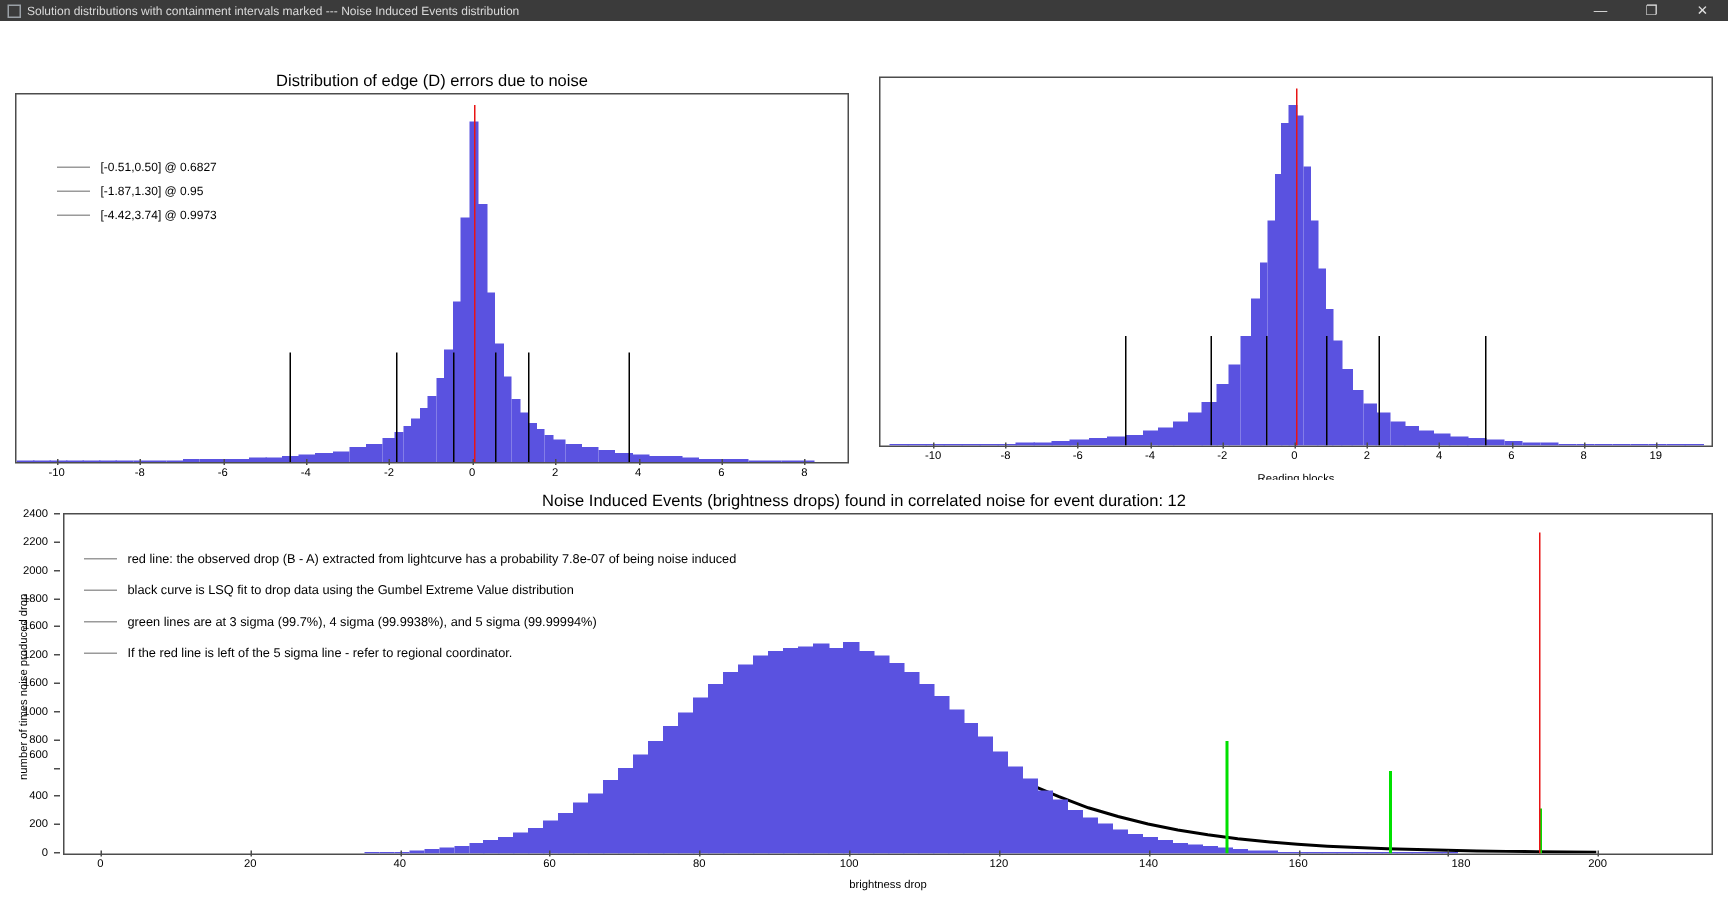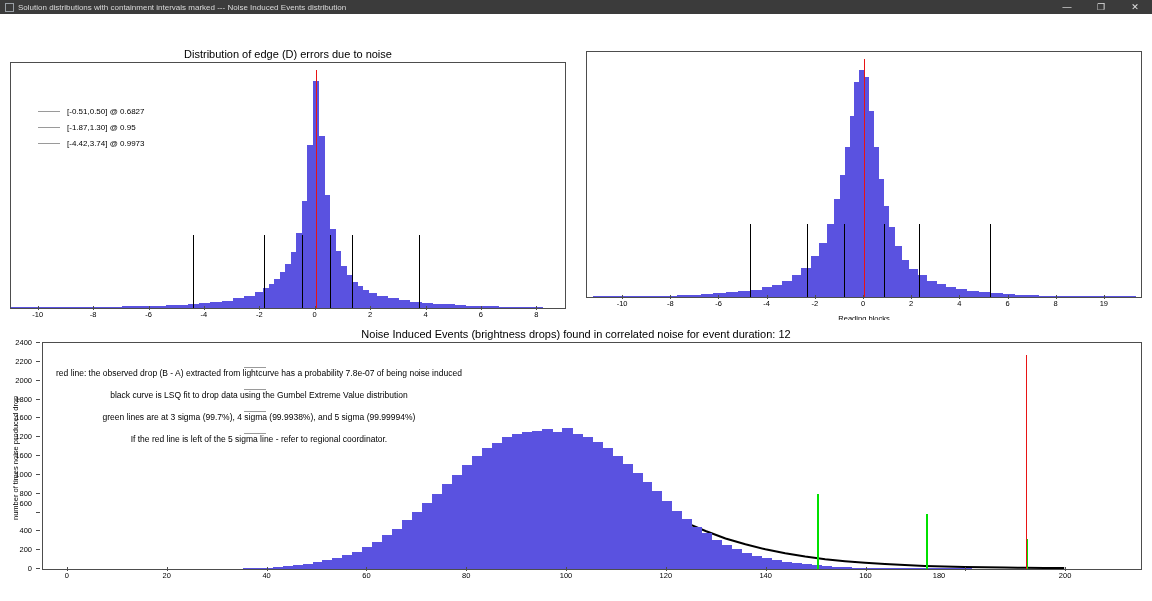--- a/index.html
+++ b/index.html
@@ -144,21 +144,21 @@
     margin-bottom: 7px;
     white-space: nowrap;
   }
   .legend-swatch {
     width: 22px;
     height: 0;
     border-top: 1px solid #9a9a9a;
     margin-right: 7px;
     flex: 0 0 auto;
   }
-  .legend-big .legend-row { margin-bottom: 11px; flex-direction: column; }
+  .legend-big .legend-row { margin-bottom: 11px; }
   .legend-big { font-size: 8.5px; }
 
   .curve-svg { position: absolute; inset: 0; overflow: visible; }
 </style>
 </head>
 <body>
 
 <div id="titlebar">
   <span class="tb-icon"></span>
   <span class="tb-title">Solution distributions with containment intervals marked --- Noise Induced Events distribution</span>
@@ -474,21 +474,21 @@
         <div class="xtick" style="left: 424.227px;">80</div>
         <div class="tickmark" style="left: 524.045px;"></div>
         <div class="xtick" style="left: 524.045px;">100</div>
         <div class="tickmark" style="left: 623.864px;"></div>
         <div class="xtick" style="left: 623.864px;">120</div>
         <div class="tickmark" style="left: 723.682px;"></div>
         <div class="xtick" style="left: 723.682px;">140</div>
         <div class="tickmark" style="left: 823.5px;"></div>
         <div class="xtick" style="left: 823.5px;">160</div>
         <div class="tickmark" style="left: 923.318px;"></div>
-        <div class="xtick" style="left: 897px;">180</div>
+        <div class="xtick" style="left: 932px;">180</div>
         <div class="tickmark" style="left: 1023.14px;"></div>
         <div class="xtick" style="left: 1023.14px;">200</div>
       </div>
     <div class="yticks" id="ax2-yticks" style="left:0px;top:22px;width:40px;height:228px;">
         <div class="ytick" style="top: 226px; right: 8px;">0</div>
         <div class="ytickmark" style="top: 226px; left: 36px;"></div>
         <div class="ytick" style="top: 207.167px; right: 8px;">200</div>
         <div class="ytickmark" style="top: 207.167px; left: 36px;"></div>
         <div class="ytick" style="top: 188.333px; right: 8px;">400</div>
         <div class="ytickmark" style="top: 188.333px; left: 36px;"></div>
@@ -506,20 +506,21 @@
         <div class="ytickmark" style="top: 75.3333px; left: 36px;"></div>
         <div class="ytick" style="top: 56.5px; right: 8px;">1800</div>
         <div class="ytickmark" style="top: 56.5px; left: 36px;"></div>
         <div class="ytick" style="top: 37.6667px; right: 8px;">2000</div>
         <div class="ytickmark" style="top: 37.6667px; left: 36px;"></div>
         <div class="ytick" style="top: 18.8333px; right: 8px;">2200</div>
         <div class="ytickmark" style="top: 18.8333px; left: 36px;"></div>
         <div class="ytick" style="top: 0px; right: 8px;">2400</div>
         <div class="ytickmark" style="top: 0px; left: 36px;"></div>
       </div>
+    <div class="xlabel" style="left:42px;top:265px;width:1100px;">brightness drop</div>
     <div class="ylabel" id="ax2-ylabel" style="left:11px;top:200px;">number of times noise produced drop</div>
     <div class="legend legend-big" id="ax2-legend" style="left:56px;top:47px;">
         <div class="legend-row">
           <span class="legend-swatch"></span>
           <span>red line: the observed drop (B - A) extracted from lightcurve has a probability 7.8e-07 of being noise induced</span>
         </div>
         <div class="legend-row">
           <span class="legend-swatch"></span>
           <span>black curve is LSQ fit to drop data using the Gumbel Extreme Value distribution</span>
         </div>

